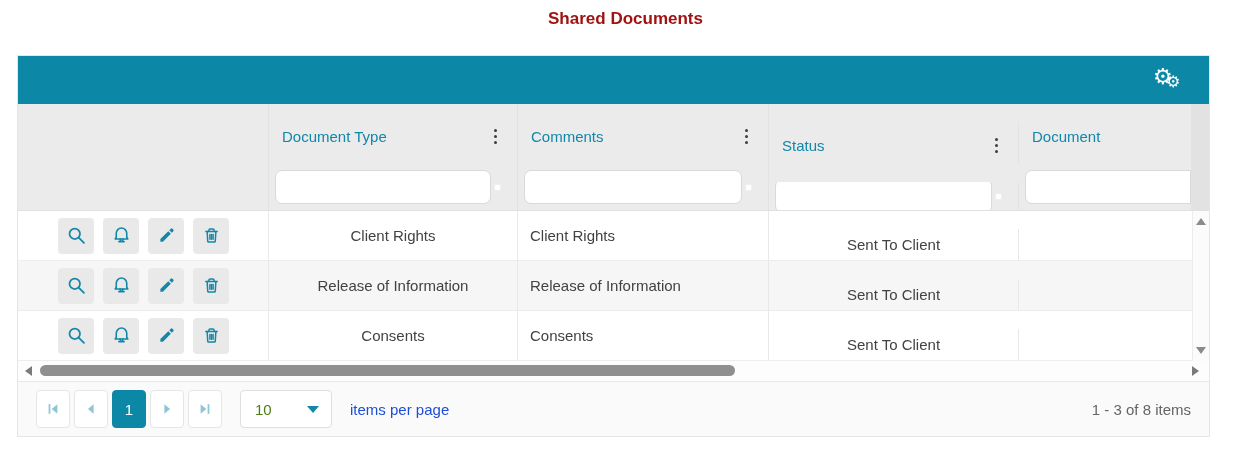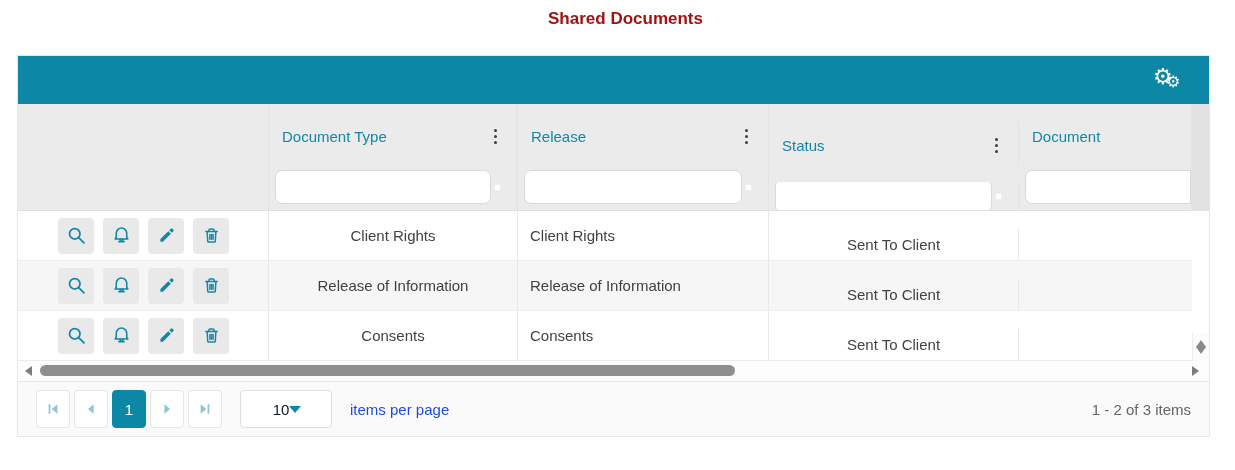--- a/index.html
+++ b/index.html
@@ -48,21 +48,21 @@
     height:34px; margin-left:6px; width:calc(100% - 32px);
     border:1px solid #d9d9d9; border-radius:7px; background:#fff;
     font-family:inherit; font-size:14px; padding:0 10px; color:#424242; outline:none;
   }
   .fcell.comments input { width:calc(100% - 4px); border-radius:7px 0 0 7px; }
   .fmini {
     width:7px; height:7px; margin-left:3px; border-radius:2px;
     background:#fff; border:1px solid #f0f0f0; flex:0 0 auto; cursor:pointer;
   }
   
-  .data-area { display:flex; flex:0 0 150px; height:150px;align-items:flex-end; }
+  .data-area { display:flex; flex:0 0 150px; height:150px; }
   .rows { width:1176px; }
   .row { display:flex; height:50px; border-bottom:1px solid #ededed; background:#fff; }
   .row.alt { background:#f6f6f6; }
   .cell {
     font-size:15px; color:#424242; display:flex; align-items:center;
     border-right:1px solid #e8e8e8; padding:0 12px; overflow:hidden; white-space:nowrap;
   }
   .cell.center { justify-content:center; }
   .cell.col-comments { border-right:none; }
   .actions-cell { display:flex; gap:9px; align-items:center; padding-left:40px; }
@@ -92,22 +92,22 @@
     display:flex; align-items:center; padding:0 18px; gap:4px;
   }
   .pbtn {
     width:34px; height:38px; background:#fff; border:1px solid #e6e6e6; border-radius:4px;
     display:flex; align-items:center; justify-content:center; cursor:pointer; padding:0;
   }
   .pbtn svg { width:14px; height:14px; }
   .pbtn.active { background:#0d87a6; border-color:#0d87a6; color:#fff; font-size:15px; }
   .pagesize {
     width:92px; height:38px; margin-left:14px; background:#fff; border:1px solid #dedede;
-    border-radius:4px; display:flex; align-items:center; justify-content:center;
-    padding:0 12px 0 14px; font-size:15px; color:#0f172a; cursor:pointer;
+    border-radius:4px; display:flex; align-items:center; justify-content:space-between;
+    padding:0 12px 0 14px; font-size:15px; color:#4d7c0f; cursor:pointer;
   }
   .caret { width:0; height:0; border-left:6px solid transparent; border-right:6px solid transparent; border-top:7px solid #1287a8; }
   .ipp { margin-left:14px; font-size:15px; color:#1d4ed8; }
   .range { margin-left:auto; font-size:15px; color:#656565; }
 </style>
 </head>
 <body>
 
 <div class="page-title">Shared Documents</div>
 
@@ -124,21 +124,21 @@
     <div class="hcell col-actions"></div>
     <div class="hcell col-doctype">
       <span>Document Type</span>
       <span class="dots">
           <i></i>
           <i></i>
           <i></i>
         </span>
     </div>
     <div class="hcell col-document">
-      <span>Release</span>
+      <span>Comments</span>
       <span class="dots">
           <i></i>
           <i></i>
           <i></i>
         </span>
     </div>
     <div class="hcell col-status">
       <span>Status</span>
       <span class="dots">
           <i></i>
@@ -321,16 +321,16 @@
       <svg viewBox="0 0 16 16">
           <path d="M3 2.5L9.5 8 3 13.5z" fill="#8fc6d6"></path>
           <rect x="11" y="2.5" width="2" height="11" fill="#8fc6d6"></rect>
         </svg>
     </button>
     <div class="pagesize">
       <span>10</span>
       <span class="caret"></span>
     </div>
     <span class="ipp">items per page</span>
-    <span class="range">1 - 2 of 3 items</span>
+    <span class="range">1 - 3 of 8 items</span>
   </div>
 
 </div>
 
 </body></html>

